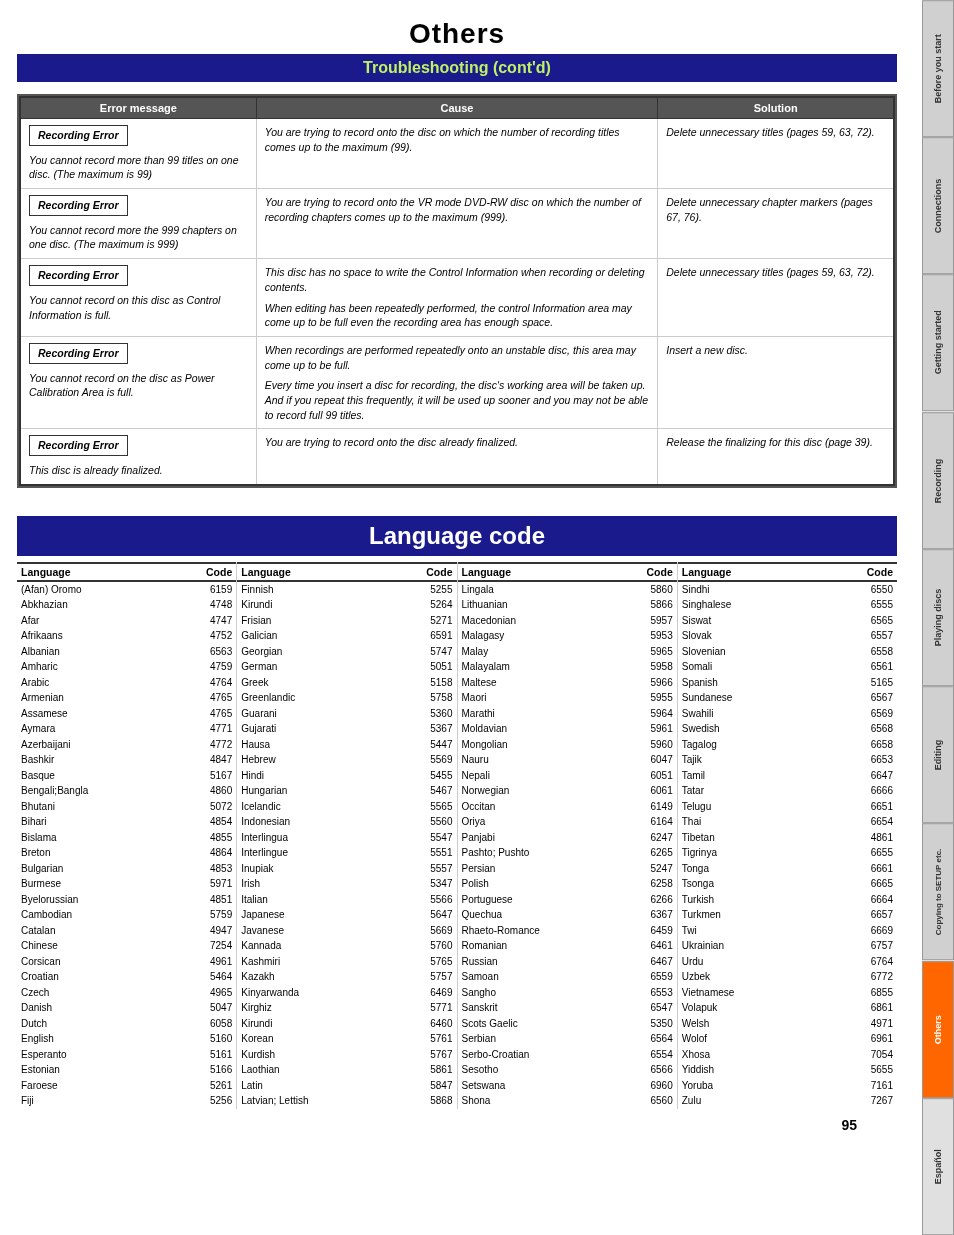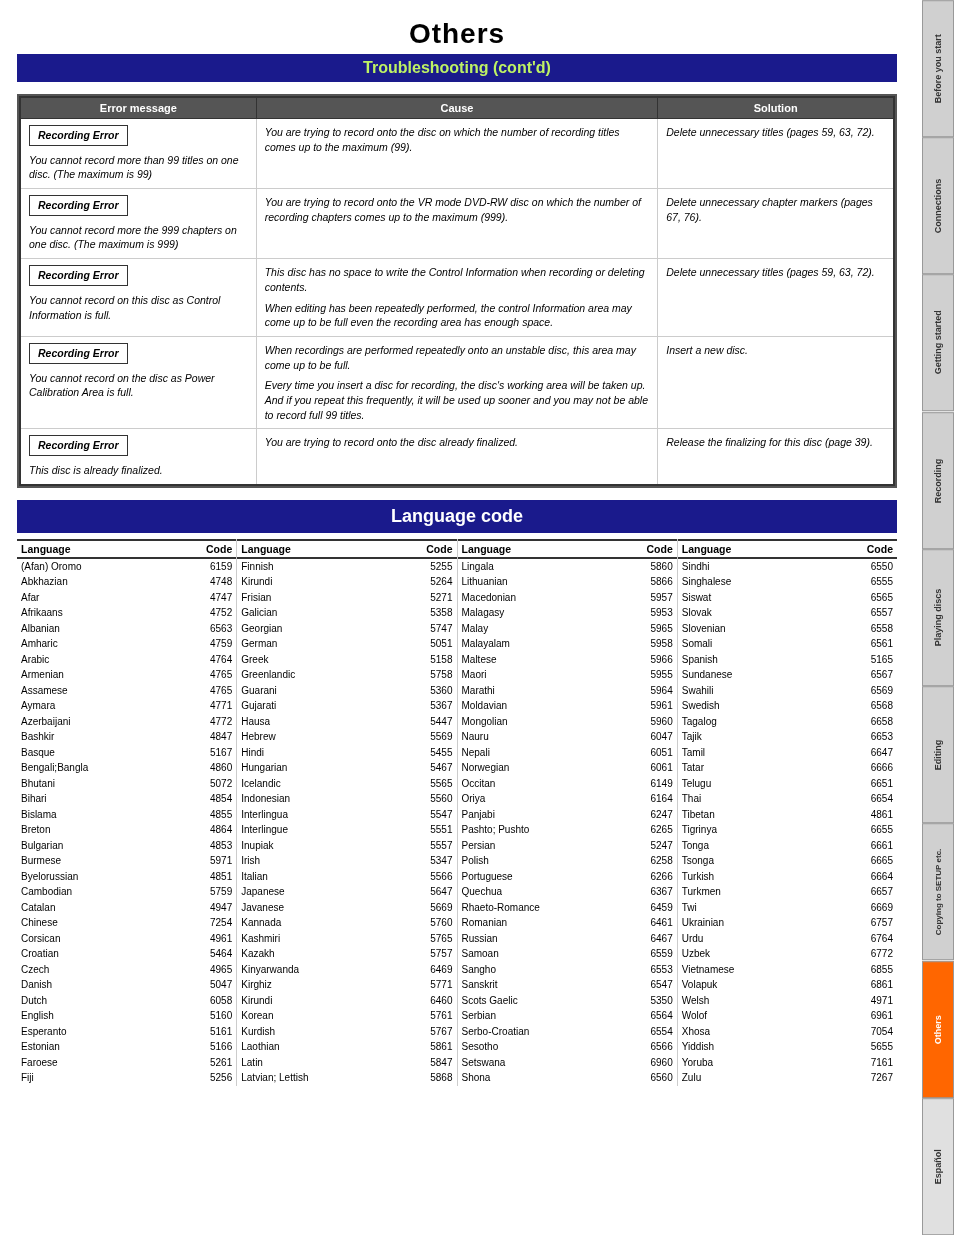--- a/index.html
+++ b/index.html
@@ -115,24 +115,24 @@
       font-size: 10.5px;
       margin-bottom: 4px;
       background: white;
     }
 
     
     .lang-section-header {
       background: #1a1a8c;
       color: white;
       text-align: center;
-      font-size: 18px;
+      font-size: 24px;
       font-weight: bold;
       padding: 6px 0;
-      margin-top: 12px;
+      margin-top: 28px;
       margin-bottom: 6px;
     }
 
     .lang-columns-wrapper {
       display: flex;
       gap: 0;
       width: 100%;
       justify-content: center;
     }
 
@@ -417,21 +417,21 @@
             <tr>
               <td class="lang-name">Kirundi</td>
               <td class="lang-code">5264</td>
             </tr>
             <tr>
               <td class="lang-name">Frisian</td>
               <td class="lang-code">5271</td>
             </tr>
             <tr>
               <td class="lang-name">Galician</td>
-              <td class="lang-code">5358</td>
+              <td class="lang-code">6591</td>
             </tr>
             <tr>
               <td class="lang-name">Georgian</td>
               <td class="lang-code">5747</td>
             </tr>
             <tr>
               <td class="lang-name">German</td>
               <td class="lang-code">5051</td>
             </tr>
             <tr>
@@ -840,13 +840,14 @@
             </tr>
             <tr>
               <td class="lang-name">Zulu</td>
               <td class="lang-code">7267</td>
             </tr>
           </tbody>
         </table>
       </div>
     </div>
 
+  <div class="page-number">95</div>
 </div>
 
 </body></html>

